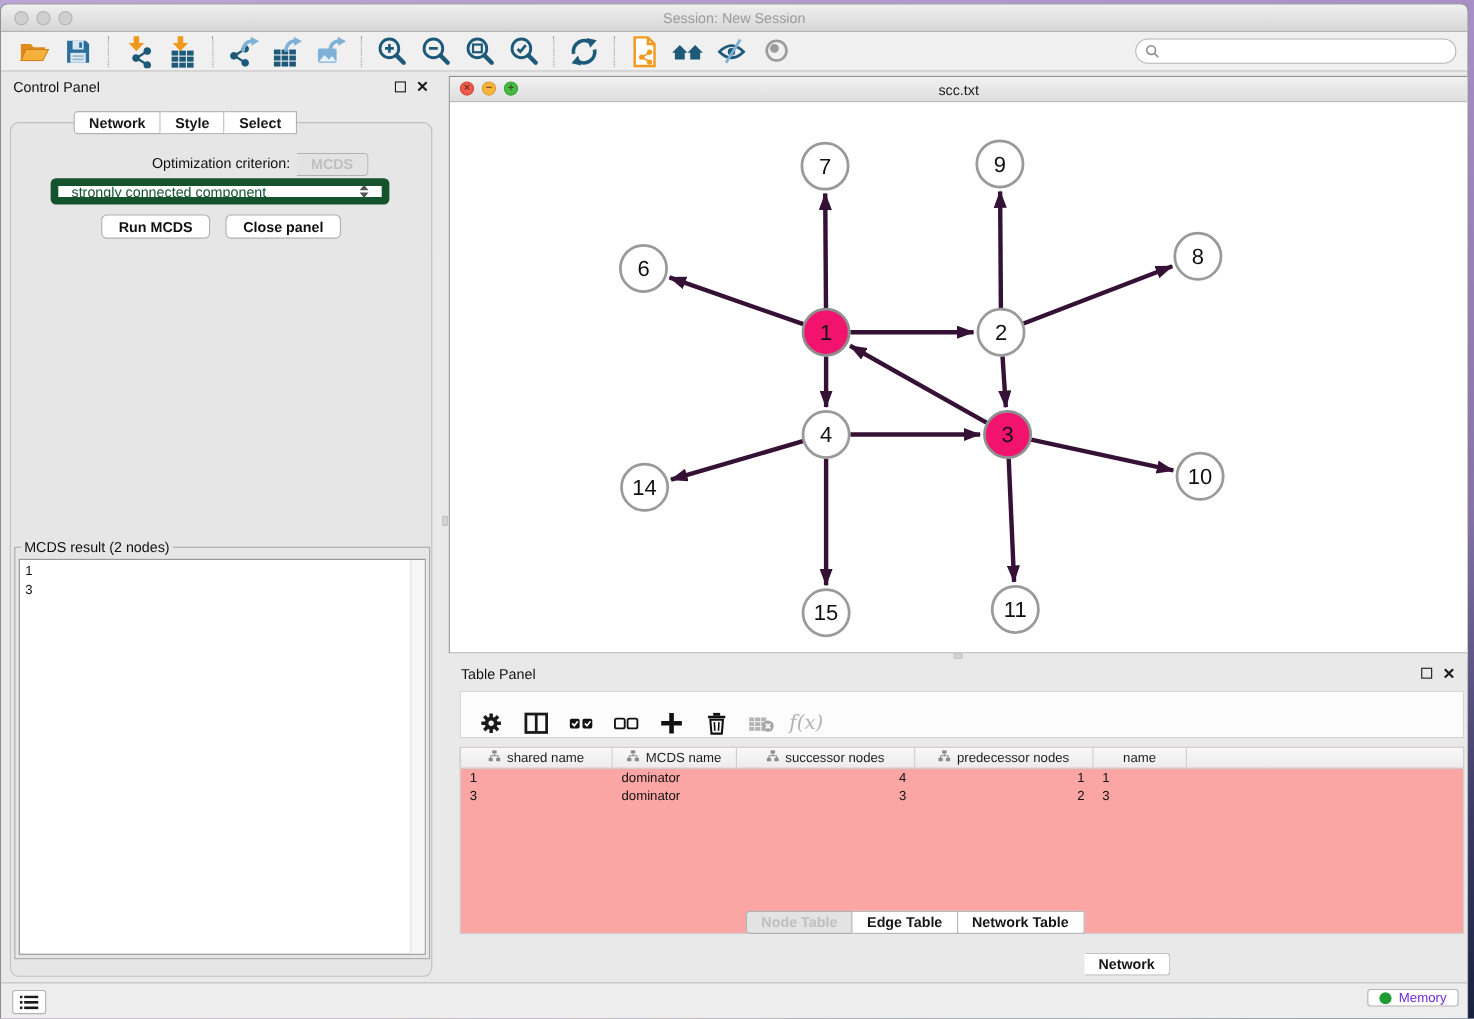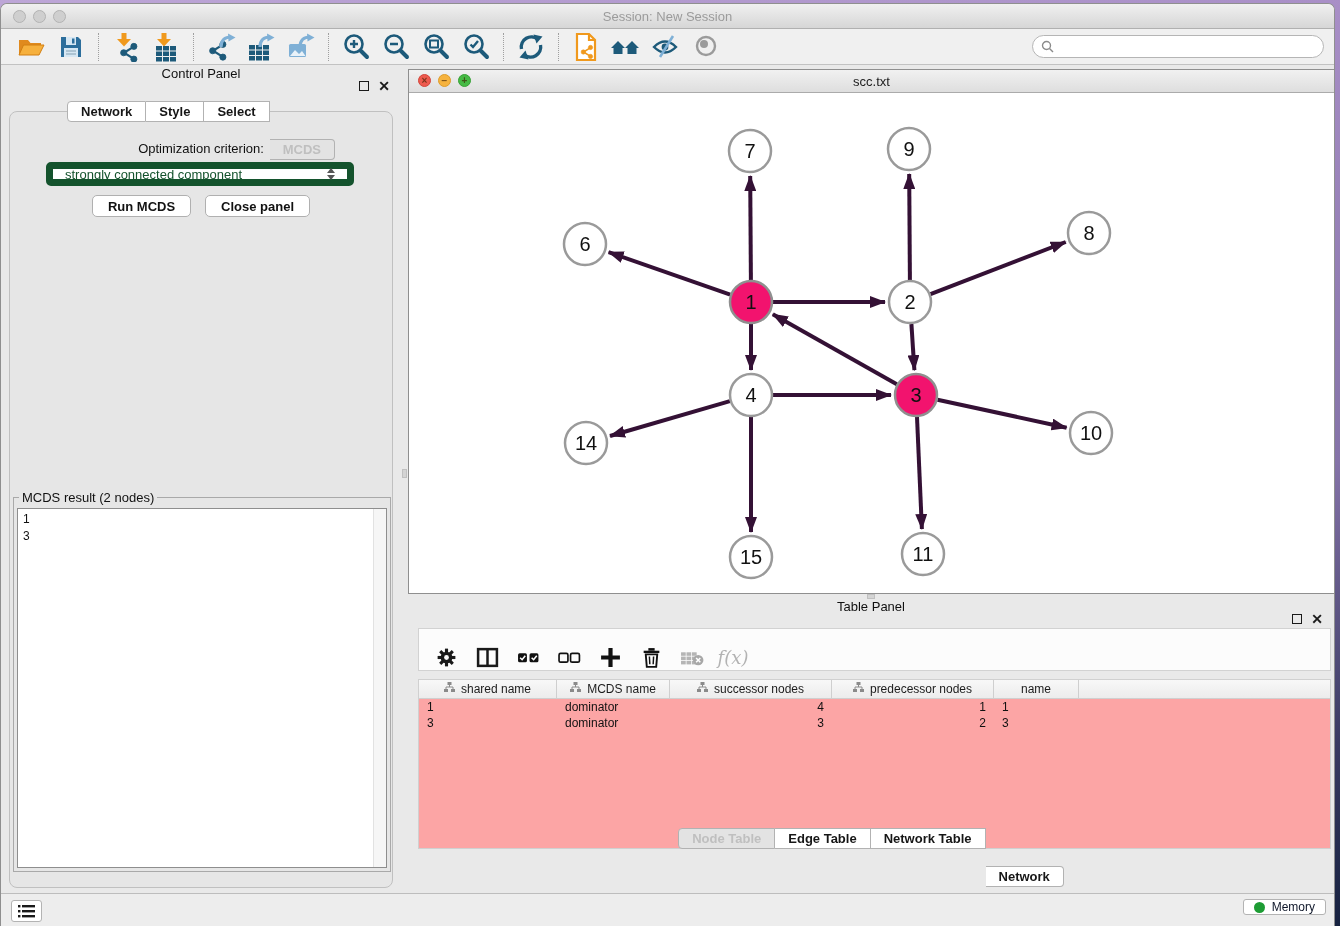--- a/index.html
+++ b/index.html
@@ -29,21 +29,21 @@
   .search { margin-left:auto; width:292px; height:23px; background:#fff;
     border:1px solid #b5b5b5; border-radius:12px; display:flex; align-items:center;
     padding:0 8px; gap:5px; }
   .search input { border:none; outline:none; flex:1; font-size:12px; background:transparent; }
 
   
   .main { position:absolute; top:62px; left:0; right:0; bottom:33px; }
 
   
   .control-panel { position:absolute; left:0; top:0; width:400px; height:100%; background:#e9e9e9; }
-  .panel-header { height:26px; display:flex; align-items:center; padding:0 11px; font-size:13px; color:#111;flex-direction:column; }
+  .panel-header { height:26px; display:flex; align-items:center; padding:0 11px; font-size:13px; color:#111; }
   .panel-btns { margin-left:auto; display:flex; gap:9px; align-items:center; }
   .float-btn { width:10px; height:10px; border:1.6px solid #1a1a1a; background:transparent; }
   .close-btn { font-size:14px; font-weight:700; color:#1a1a1a; line-height:10px; }
   .cp-inset { position:absolute; left:8px; right:8px; top:45px; bottom:5px;
     background:#e6e6e6; border:1px solid #c0c0c0; border-radius:8px; }
   .tabs-row { position:absolute; top:35px; left:0; width:100%; display:flex; justify-content:center; z-index:2; }
   .tab { height:21px; padding:0 13px; background:#fff; border:1px solid #b2b2b2; border-left:none;
     font-size:13px; font-weight:600; display:flex; align-items:center; color:#161616; }
   .tab:first-child { border-left:1px solid #b2b2b2; border-radius:4px 0 0 4px; }
   .tab:last-child { border-radius:0 4px 4px 0;margin-top:38px; }
@@ -99,21 +99,21 @@
     border-right:1px solid #cfcfcf; flex:0 0 auto; }
   .tbl-row { display:flex; height:16px; align-items:center; font-size:12px; color:#111; }
   .td { flex:0 0 auto; padding:0 8px; overflow:hidden; white-space:nowrap; }
   .tp-tabs { position:absolute; left:0; width:100%; bottom:6px; display:flex; justify-content:center; }
 
   
   .status-bar { position:absolute; left:0; right:0; bottom:0; height:33px; background:#ededed; border-top:1px solid #bdbdbd; }
   .list-btn { position:absolute; left:10px; top:6px; width:31px; height:22px; background:#fff;
     border:1px solid #b3b3b3; border-radius:3px; display:flex; align-items:center; justify-content:center; }
   .memory-btn { position:absolute; right:8px; top:5px; height:16px; padding:0 10px; background:#fff;
-    border:1px solid #b3b3b3; border-radius:3px; display:flex; align-items:center; gap:7px; font-size:12px; color:#0f172a; }
+    border:1px solid #b3b3b3; border-radius:3px; display:flex; align-items:center; gap:7px; font-size:12px; color:#6d28d9; }
   .green-dot { width:11px; height:11px; border-radius:50%; background:#1d9c34; }
 </style>
 </head>
 <body>
 
 <div class="window">
 
   <div class="titlebar">
     <div class="lights">
       <span class="light"></span>

